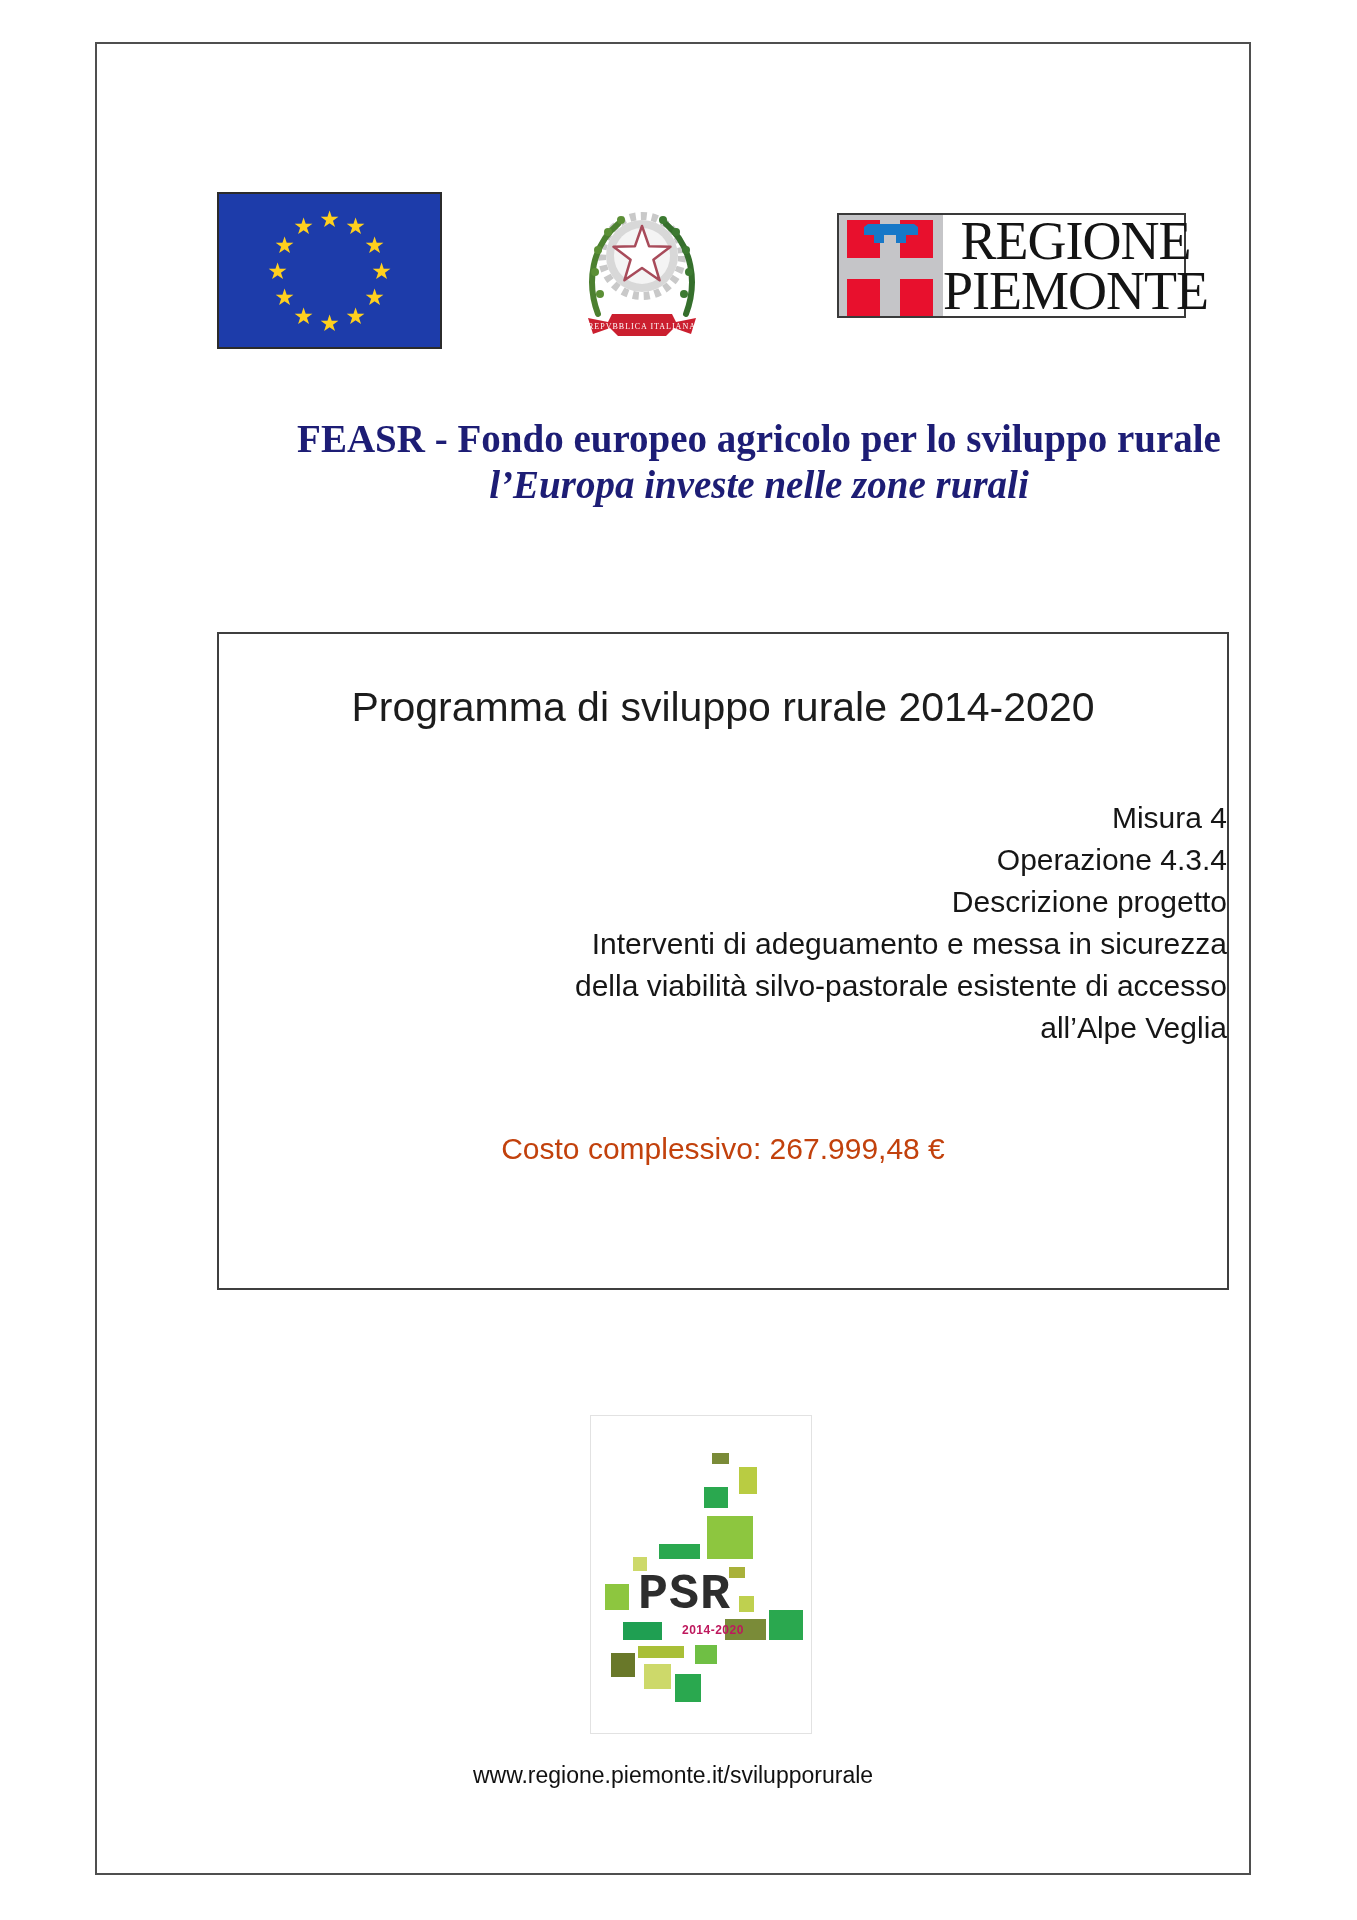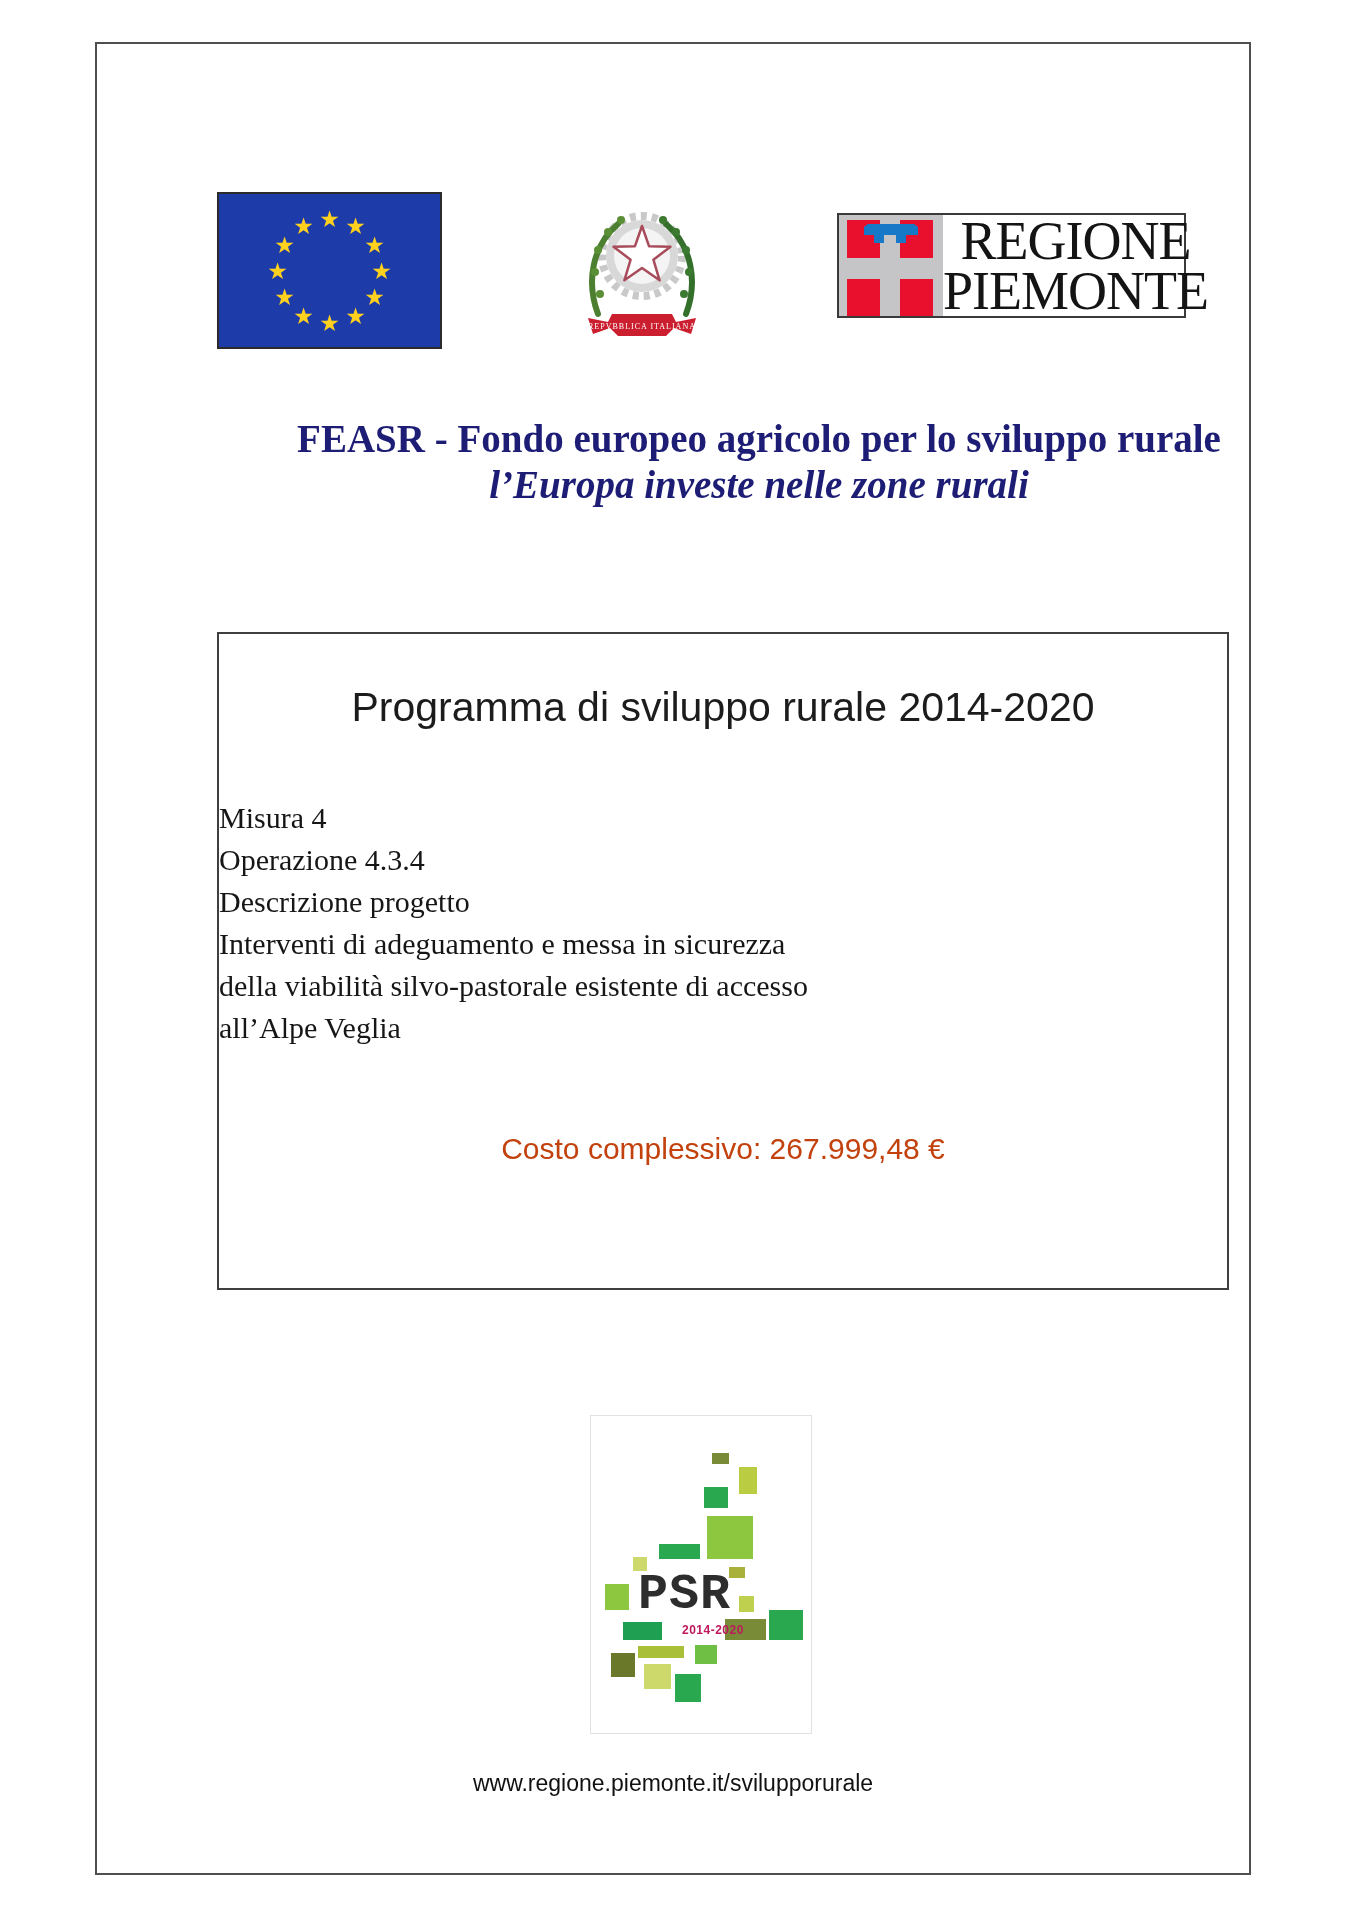--- a/index.html
+++ b/index.html
@@ -35,22 +35,22 @@
   
   .program-box{
     position:absolute;left:217px;top:632px;width:1012px;height:658px;
     border:2px solid #3f3f3f;box-sizing:border-box;background:#ffffff;
   }
   .box-title{
     position:absolute;left:0;right:0;top:50px;text-align:center;
     font-size:41px;color:#1c1c1c;
   }
   .box-lines{
-    position:absolute;left:0;right:0;top:163px;text-align:left;
-    font-size:30px;line-height:42px;color:#161616;font-family:Liberation Serif, serif;
+    position:absolute;left:0;right:0;top:163px;text-align:right;
+    font-size:30px;line-height:42px;color:#161616;
   }
   .box-costs{
     position:absolute;left:0;right:0;top:494px;text-align:center;
     font-size:30px;line-height:42px;color:#c2410c;
   }
   
   .psr-box{
     position:absolute;left:590px;top:1415px;width:220px;height:317px;
     border:1px solid #e2e2e2;box-sizing:content-box;background:#ffffff;
   }
@@ -59,21 +59,21 @@
     position:absolute;left:47px;top:150px;
     font-size:50px;font-weight:bold;color:#2d2d2d;letter-spacing:1px;font-family:Liberation Mono, monospace;
   }
   .psr-period{
     position:absolute;left:91px;top:207px;
     font-size:12px;font-weight:bold;color:#be185d;letter-spacing:0.5px;
   }
   
   .footer-url{
     position:absolute;left:95px;top:1762px;width:1156px;text-align:center;
-    font-size:23px;color:#111111;margin-top:8px;
+    font-size:23px;color:#111111;
   }
 </style>
 </head>
 <body>
 
 <div class="page">
   <div class="page-border"></div>
 
   <svg class="eu-flag" viewBox="0 0 225 157">
     <rect x="1" y="1" width="223" height="155" fill="#1d3caa" stroke="#2b2b2b" stroke-width="2"></rect>

